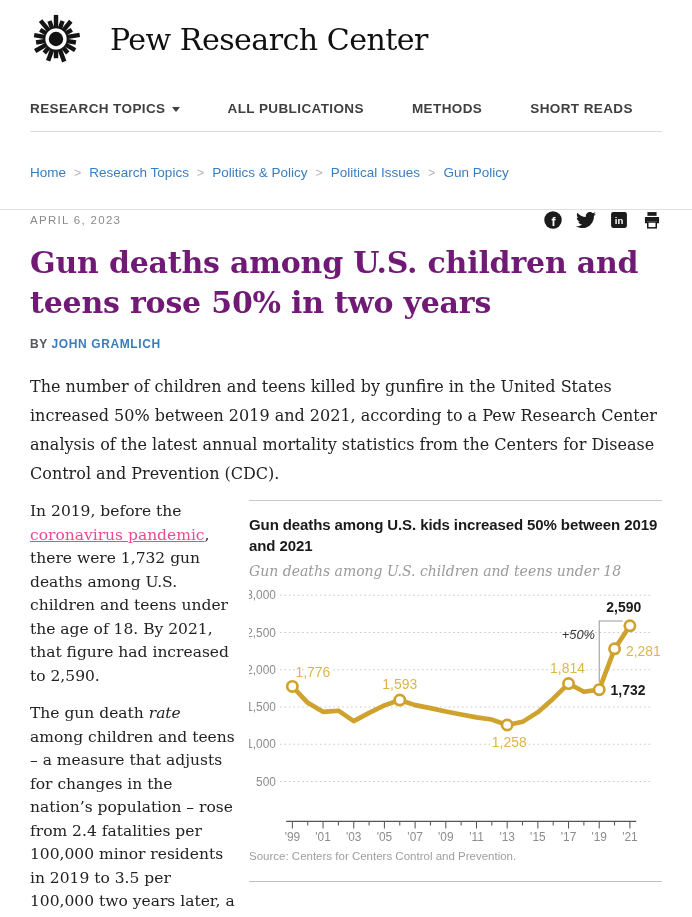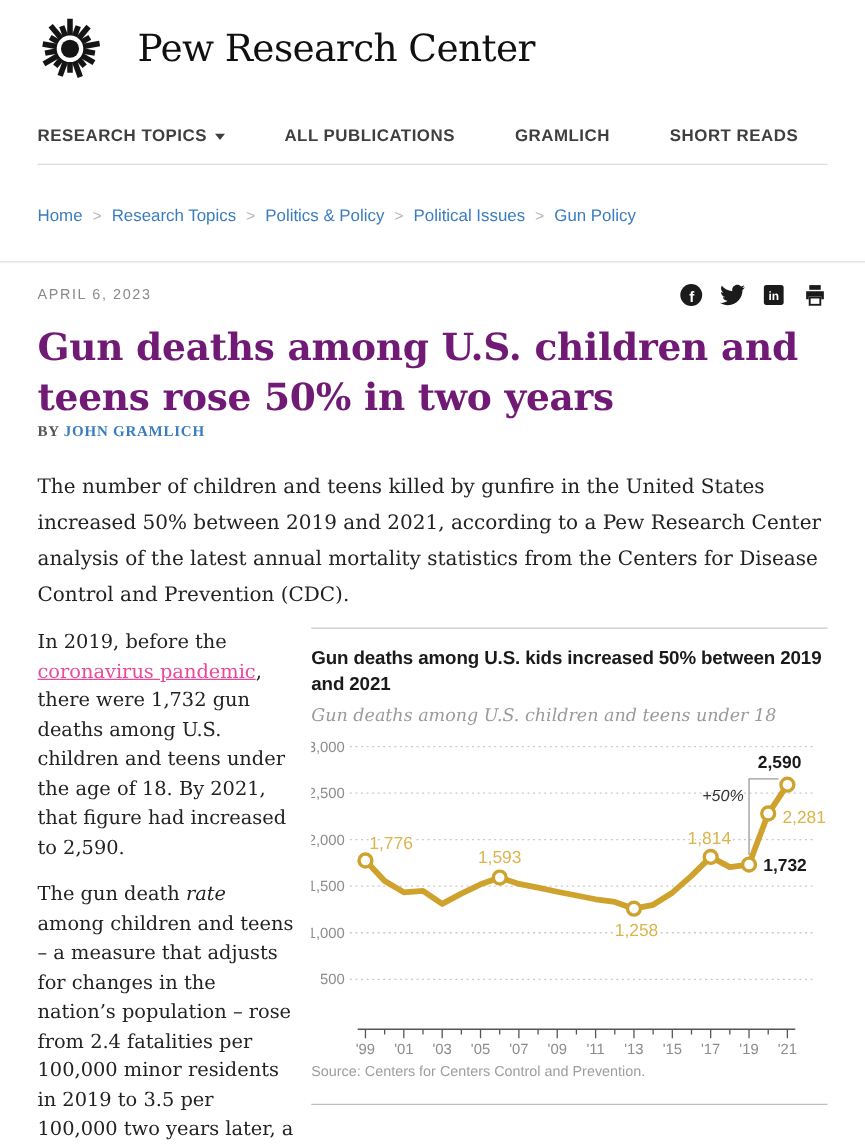--- a/index.html
+++ b/index.html
@@ -19,29 +19,29 @@
            border-top:5px solid #3f3f3f; margin-left:6px; vertical-align:1px; }
 
   
   .breadcrumb { margin-top:33px; font-family:"Liberation Sans", sans-serif; font-size:13.5px; color:#3a7dbf; }
   .breadcrumb a { color:#3a7dbf; text-decoration:none; cursor:pointer; }
   .breadcrumb .sep { color:#b5b5b5; margin:0 8px; font-size:12.5px; }
 
   .full-divider { border:none; border-top:1px solid #e0e0e0; margin:29px -30px 0 -30px; }
 
   
-  .meta-row { display:flex; justify-content:space-between; align-items:center; margin-top:16px;gap:48px; }
+  .meta-row { display:flex; justify-content:space-between; align-items:center; margin-top:0;gap:48px; }
   .date { font-family:"Liberation Sans", sans-serif; font-size:11.5px; color:#8a8a8a; letter-spacing:1.3px; }
   .share { display:flex; gap:13px; align-items:center; }
   .share .sicon { cursor:pointer; display:block; }
 
   h1.title { margin:13px 0 0 0; font-size:30px; line-height:1.32; font-weight:700; color:#701a75; max-width:610px;
              font-family:"DejaVu Serif", serif; letter-spacing:-0.2px; }
 
-  .byline { font-family:Liberation Serif, serif; font-size:12px; font-weight:700; letter-spacing:0.6px; }
+  .byline { margin-top:15px; font-family:Liberation Sans, sans-serif; font-size:12px; font-weight:700; letter-spacing:0.6px; }
   .byline .by { color:#55565a; }
   .byline a { color:#3a7dbf; text-decoration:none; cursor:pointer; }
 
   .p1 { margin:22px 0 0 0; font-size:16px; line-height:1.8; color:#222; max-width:640px; }
 
   .content-row { display:flex; margin-top:12px; gap:14px; align-items:flex-start; }
   .left-col { width:205px; flex:none; font-size:15.5px; line-height:23.5px; color:#222; }
   .left-col p { margin:0; }
   .left-col p + p { margin-top:14px; }
   .left-col a { color:#ec4899; text-decoration:underline; cursor:pointer; }
@@ -82,21 +82,21 @@
           <line x1="23.237778423417637" y1="16.66338117135501" x2="20.159597133486614" y2="8.206147584281837" stroke="#141414" stroke-width="4.6"></line>
         </g>
       <circle cx="27" cy="27" r="7.5" fill="#141414"></circle>
     </svg>
     <span class="brand-text">Pew Research Center</span>
   </div>
 
   <nav class="topnav">
     <span class="nav-item"><span>RESEARCH TOPICS</span><span class="caret"></span></span>
     <span class="nav-item">ALL PUBLICATIONS</span>
-    <span class="nav-item">GRAMLICH</span>
+    <span class="nav-item">METHODS</span>
     <span class="nav-item">SHORT READS</span>
   </nav>
 
   <nav class="breadcrumb">
     <a>Home</a><span class="sep">&gt;</span><a>Research Topics</a><span class="sep">&gt;</span><a>Politics &amp; Policy</a><span class="sep">&gt;</span><a>Political Issues</a><span class="sep">&gt;</span><a>Gun Policy</a>
   </nav>
 
   <hr class="full-divider">
 
   <div class="meta-row">

